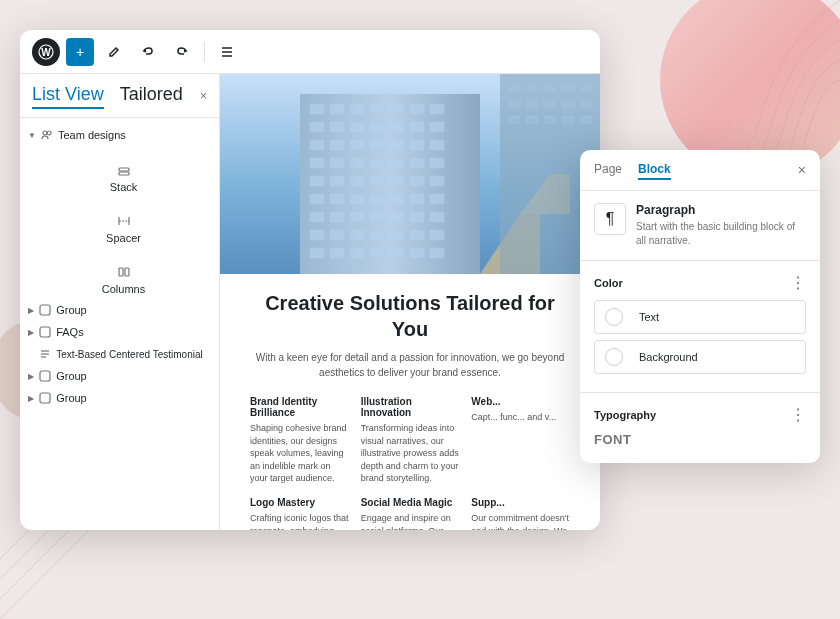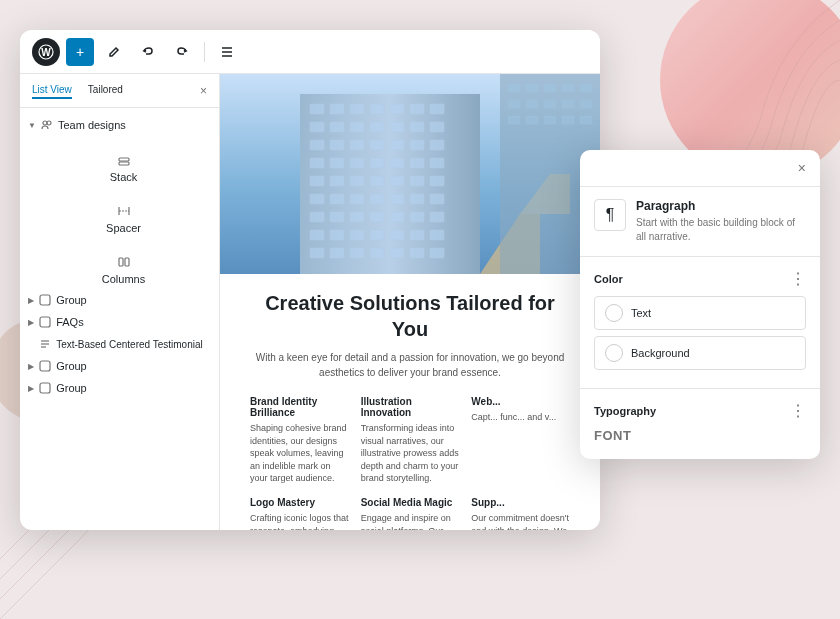--- a/index.html
+++ b/index.html
@@ -105,21 +105,21 @@
       position: relative;
     }
 
     .list-view-tabs {
       display: flex;
       gap: 16px;
       flex: 1;
     }
 
     .list-view-tab {
-      font-size: 10px;
+      font-size: 18px;
       color: #1d2327;
       cursor: pointer;
       padding: 2px 0;
       font-weight: 500;
     }
 
     .list-view-tab.active {
       color: #007cba;
       border-bottom: 2px solid #007cba;
     }
@@ -324,21 +324,21 @@
 
     .block-section-menu {
       font-size: 16px;
       color: #757575;
       cursor: pointer;
     }
 
     .color-option {
       display: flex;
       align-items: center;
-      gap: 8px;
+      gap: 16px;
       padding: 7px 10px;
       border: 1px solid #ddd;
       border-radius: 4px;
       margin-bottom: 6px;
       cursor: pointer;
     }
 
     .color-circle {
       width: 18px; height: 18px;
       border-radius: 50%;
@@ -713,20 +713,24 @@
             </div>
           </div>
         </div>
       </div>
     </div>
   </div>
 
   <div class="block-panel">
 
     <div class="block-panel-header">
+      <div class="block-panel-tabs">
+        <span class="block-panel-tab">Page</span>
+        <span class="block-panel-tab active">Block</span>
+      </div>
       <span class="block-panel-close">×</span>
     </div>
 
     <div class="block-section">
       <div class="block-type-card">
         <div class="block-type-icon">
           <span>¶</span>
         </div>
         <div class="block-type-info">
           <h3>Paragraph</h3>

